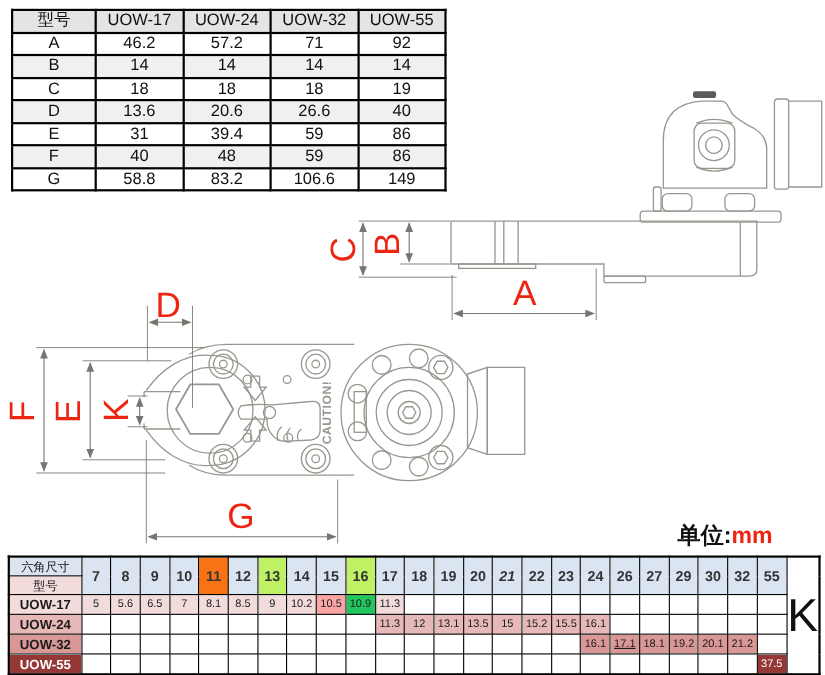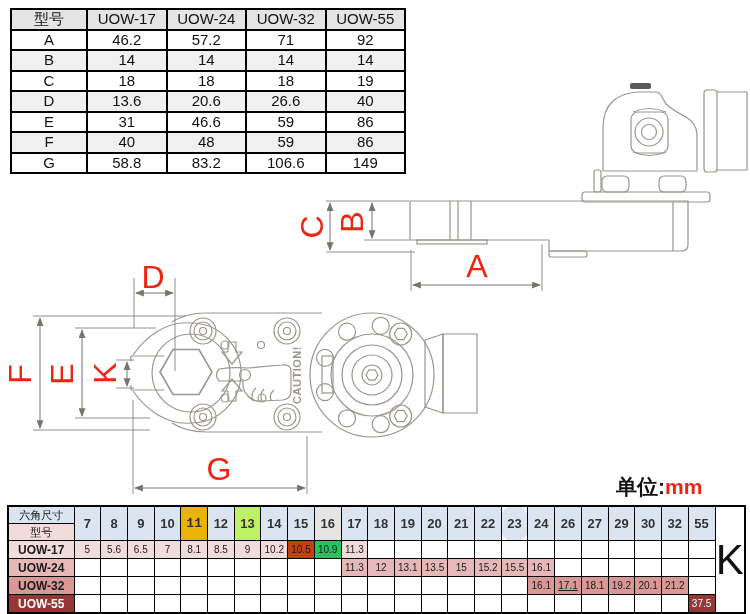--- a/index.html
+++ b/index.html
@@ -77,21 +77,21 @@
       <tr class="alt">
         <td>D</td>
         <td>13.6</td>
         <td>20.6</td>
         <td>26.6</td>
         <td>40</td>
       </tr>
       <tr>
         <td>E</td>
         <td>31</td>
-        <td>46.6</td>
+        <td>39.4</td>
         <td>59</td>
         <td>86</td>
       </tr>
       <tr class="alt">
         <td>F</td>
         <td>40</td>
         <td>48</td>
         <td>59</td>
         <td>86</td>
       </tr>
@@ -257,33 +257,33 @@
       <col>
       <col style="width: 30px;">
     </colgroup>
   <tbody>
       <tr>
         <td class="corner" style="background: rgb(219, 229, 241);">六角尺寸</td>
         <td class="numhead" rowspan="2" style="background: rgb(219, 229, 241);">7</td>
         <td class="numhead" rowspan="2" style="background: rgb(219, 229, 241);">8</td>
         <td class="numhead" rowspan="2" style="background: rgb(219, 229, 241);">9</td>
         <td class="numhead" rowspan="2" style="background: rgb(219, 229, 241);">10</td>
-        <td class="numhead" rowspan="2" style="background: #eab308; font-family: Liberation Mono, monospace;">11</td>
+        <td class="numhead" rowspan="2" style="background: #f97316;">11</td>
         <td class="numhead" rowspan="2" style="background: rgb(219, 229, 241);">12</td>
         <td class="numhead" rowspan="2" style="background: #bef264;">13</td>
         <td class="numhead" rowspan="2" style="background: rgb(219, 229, 241);">14</td>
         <td class="numhead" rowspan="2" style="background: rgb(219, 229, 241);">15</td>
-        <td class="numhead" rowspan="2" style="background: #e5e5e5;">16</td>
+        <td class="numhead" rowspan="2" style="background: #bef264;">16</td>
         <td class="numhead" rowspan="2" style="background: rgb(219, 229, 241);">17</td>
         <td class="numhead" rowspan="2" style="background: rgb(219, 229, 241);">18</td>
         <td class="numhead" rowspan="2" style="background: rgb(219, 229, 241);">19</td>
         <td class="numhead" rowspan="2" style="background: rgb(219, 229, 241); margin-left: 28px;">20</td>
-        <td class="numhead" rowspan="2" style="background: rgb(219, 229, 241);">21</td>
+        <td class="numhead" rowspan="2" style="background: rgb(219, 229, 241); font-style: italic;">21</td>
         <td class="numhead" rowspan="2" style="background: rgb(219, 229, 241);">22</td>
-        <td class="numhead" rowspan="2" style="background: rgb(219, 229, 241); border-radius: 12px;">23</td>
+        <td class="numhead" rowspan="2" style="background: rgb(219, 229, 241);">23</td>
         <td class="numhead" rowspan="2" style="background: rgb(219, 229, 241);">24</td>
         <td class="numhead" rowspan="2" style="background: rgb(219, 229, 241);">26</td>
         <td class="numhead" rowspan="2" style="background: rgb(219, 229, 241);">27</td>
         <td class="numhead" rowspan="2" style="background: rgb(219, 229, 241);">29</td>
         <td class="numhead" rowspan="2" style="background: rgb(219, 229, 241);">30</td>
         <td class="numhead" rowspan="2" style="background: rgb(219, 229, 241);">32</td>
         <td class="numhead" rowspan="2" style="background: rgb(219, 229, 241);">55</td>
         <td class="kcell" rowspan="6">K</td>
       </tr>
       <tr>
@@ -292,21 +292,21 @@
       <tr>
         <td class="model" style="background: rgb(242, 220, 219); color: rgb(26, 26, 26);">UOW-17</td>
         <td class="val" style="background: rgb(242, 220, 219); color: rgb(26, 26, 26);">5</td>
         <td class="val" style="background: rgb(242, 220, 219); color: rgb(26, 26, 26);">5.6</td>
         <td class="val" style="background: rgb(242, 220, 219); color: rgb(26, 26, 26);">6.5</td>
         <td class="val" style="background: rgb(242, 220, 219); color: rgb(26, 26, 26);">7</td>
         <td class="val" style="background: rgb(242, 220, 219); color: rgb(26, 26, 26);">8.1</td>
         <td class="val" style="background: rgb(242, 220, 219); color: rgb(26, 26, 26);">8.5</td>
         <td class="val" style="background: rgb(242, 220, 219); color: rgb(26, 26, 26);">9</td>
         <td class="val" style="background: rgb(242, 220, 219); color: rgb(26, 26, 26);">10.2</td>
-        <td class="val" style="background: #c2410c; color: rgb(26, 26, 26); margin-left: 36px;">10.5</td>
+        <td class="val" style="background: #fca5a5; color: rgb(26, 26, 26); margin-left: 36px;">10.5</td>
         <td class="val" style="background: #22c55e; color: rgb(26, 26, 26);">10.9</td>
         <td class="val" style="background: rgb(242, 220, 219); color: rgb(26, 26, 26);">11.3</td>
         <td class="val"></td>
         <td class="val"></td>
         <td class="val"></td>
         <td class="val"></td>
         <td class="val"></td>
         <td class="val"></td>
         <td class="val"></td>
         <td class="val"></td>

